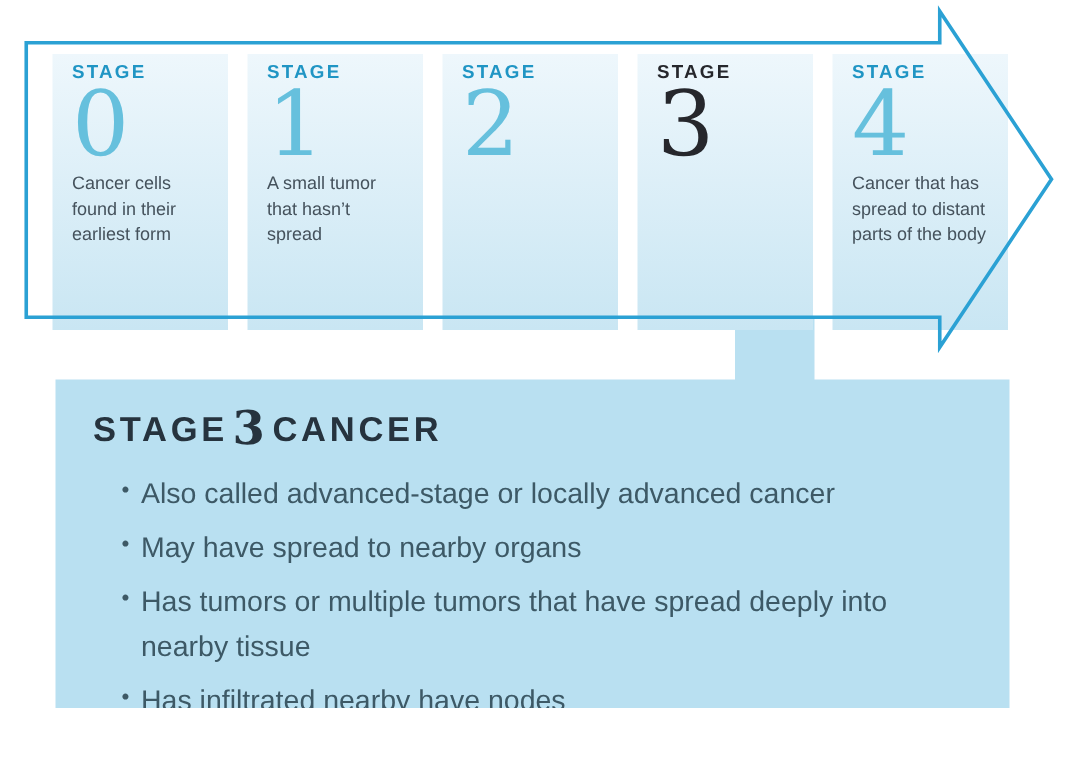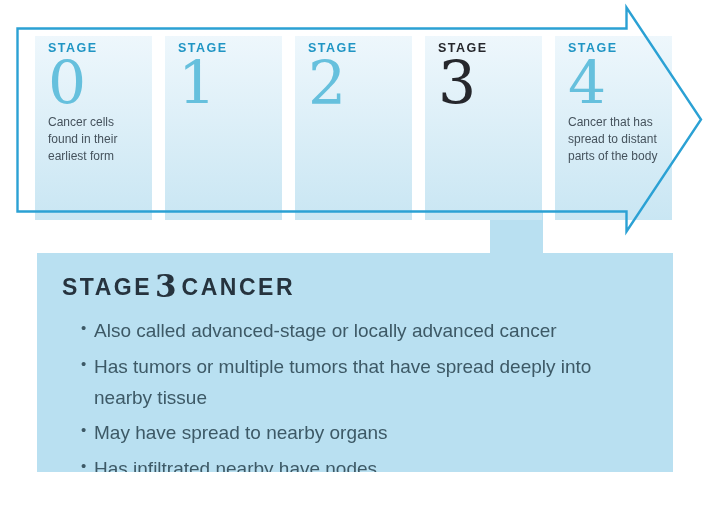--- a/index.html
+++ b/index.html
@@ -47,20 +47,21 @@
 
   <div class="stages" id="stages">
       <div class="stage-col" style="left: 35px;">
       <div class="stage-label">STAGE</div>
       <div class="stage-number">0</div>
       <div class="stage-desc">Cancer cells found in their earliest form</div>
     </div>
       <div class="stage-col" style="left: 165px;">
       <div class="stage-label">STAGE</div>
       <div class="stage-number">1</div>
+      <div class="stage-desc">A small tumor that hasn’t spread</div>
     </div>
       <div class="stage-col" style="left: 295px;">
       <div class="stage-label">STAGE</div>
       <div class="stage-number">2</div>
     </div>
       <div class="stage-col highlight" style="left: 425px;">
       <div class="stage-label">STAGE</div>
       <div class="stage-number">3</div>
     </div>
       <div class="stage-col" style="left: 555px;">
@@ -69,19 +70,19 @@
       <div class="stage-desc">Cancer that has spread to distant parts of the body</div>
     </div>
     </div>
 
   <div class="connector"></div>
 
   <div class="info-box">
     <div class="info-heading"><span>STAGE</span><span class="heading-number">3</span><span>CANCER</span></div>
     <ul class="bullet-list" id="bullets">
         <li class="bullet">Also called advanced-stage or locally advanced cancer</li>
+        <li class="bullet">May have spread to nearby organs</li>
         <li class="bullet">Has tumors or multiple tumors that have spread deeply into nearby tissue</li>
-        <li class="bullet">May have spread to nearby organs</li>
         <li class="bullet">Has infiltrated nearby have nodes</li>
       </ul>
   </div>
 
 </div>
 
 </body></html>

